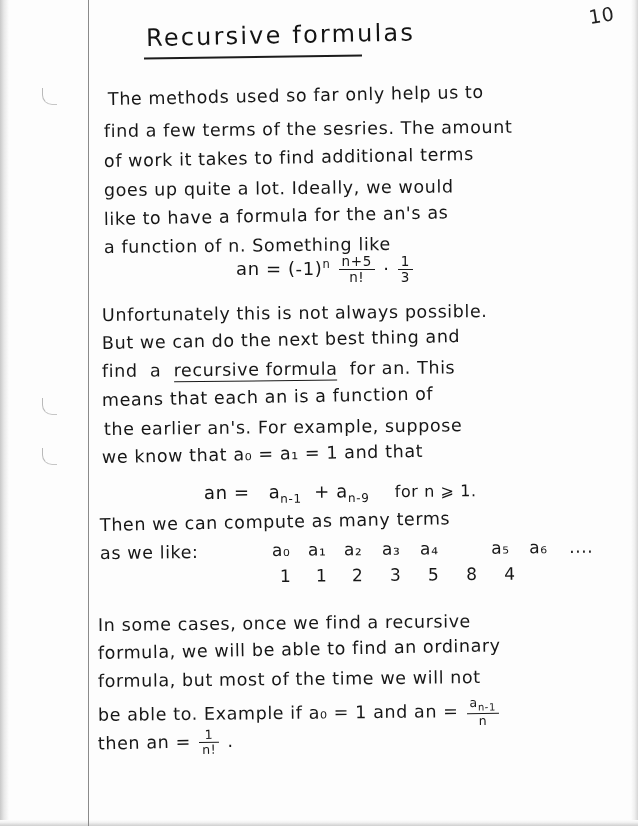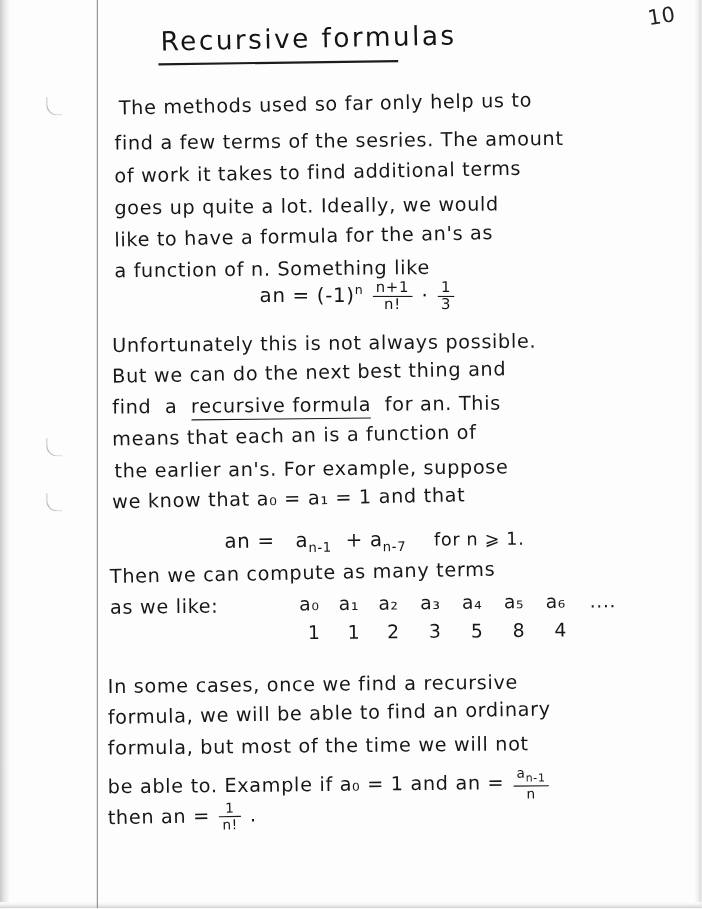--- a/index.html
+++ b/index.html
@@ -155,21 +155,21 @@
   <div class="hw ink slant2" style="left:104px; top:122px;">find a few terms of the sesries. The amount</div>
   <div class="hw ink slant" style="left:104px; top:152px;">of work it takes to find additional terms</div>
   <div class="hw ink slant2" style="left:104px; top:181px;">goes up quite a lot. Ideally, we would</div>
   <div class="hw ink slant" style="left:104px; top:210px;">like to have a formula for the an's as</div>
   <div class="hw ink slant2" style="left:104px; top:238px;">a function of n.   Something like</div>
 
   <div class="hw eq" style="left:236px; top:254px;">
     <span>an =</span>
     <span>(-1)</span><span class="sup">n</span>
     <span class="frac">
-      <span class="num">n+1</span>
+      <span class="num">n+5</span>
       <span class="den">n!</span>
     </span>
     <span>·</span>
     <span class="frac">
       <span class="num">1</span>
       <span class="den">3</span>
     </span>
   </div>
 
   <div class="hw ink slant2" style="left:102px; top:306px;">Unfortunately this is not always possible.</div>
@@ -180,34 +180,34 @@
   </div>
 
   <div class="hw ink slant" style="left:102px; top:391px;">means that each an is a function of</div>
   <div class="hw ink slant2" style="left:104px; top:420px;">the earlier an's. For example, suppose</div>
   <div class="hw ink slant" style="left:102px; top:448px;">we know that a₀ = a₁ = 1 and that</div>
 
   <div class="hw eq slant2" style="left:204px; top:482px;">
     <span>an =</span>&nbsp;&nbsp;
     <span>a</span><span class="sub">n-1</span>&nbsp;
     <span>+</span>
-    <span>a</span><span class="sub">n-7</span>
+    <span>a</span><span class="sub">n-9</span>
     &nbsp;&nbsp;&nbsp;<span style="font-size:16px;">for n ⩾ 1.</span>
   </div>
 
   <div class="hw ink slant" style="left:100px; top:516px;">Then we can compute as many terms</div>
   <div class="hw ink slant2" style="left:100px; top:544px;">as we like:</div>
 
   <div id="terms-row-labels" style="left:272px; top:540px;" class="hw slant2">
     <span class="term-cell" style="width:30px;">a₀</span>
     <span class="term-cell" style="width:30px;">a₁</span>
     <span class="term-cell" style="width:32px;">a₂</span>
     <span class="term-cell" style="width:32px;">a₃</span>
     <span class="term-cell" style="width:32px;">a₄</span>
-    <span class="term-cell" style="width:32px;">a₅</span>
+    <span class="term-cell" style="width:32px;margin-left:33px;">a₅</span>
     <span class="term-cell" style="width:34px;">a₆</span>
     <span class="term-cell" style="width:30px;">....</span>
   </div>
 
   <div id="terms-row-values" style="left:280px; top:566px;" class="hw slant2">
     <span class="term-cell" style="width:30px;">1</span>
     <span class="term-cell" style="width:30px;">1</span>
     <span class="term-cell" style="width:32px;">2</span>
     <span class="term-cell" style="width:32px;">3</span>
     <span class="term-cell" style="width:32px;">5</span>

